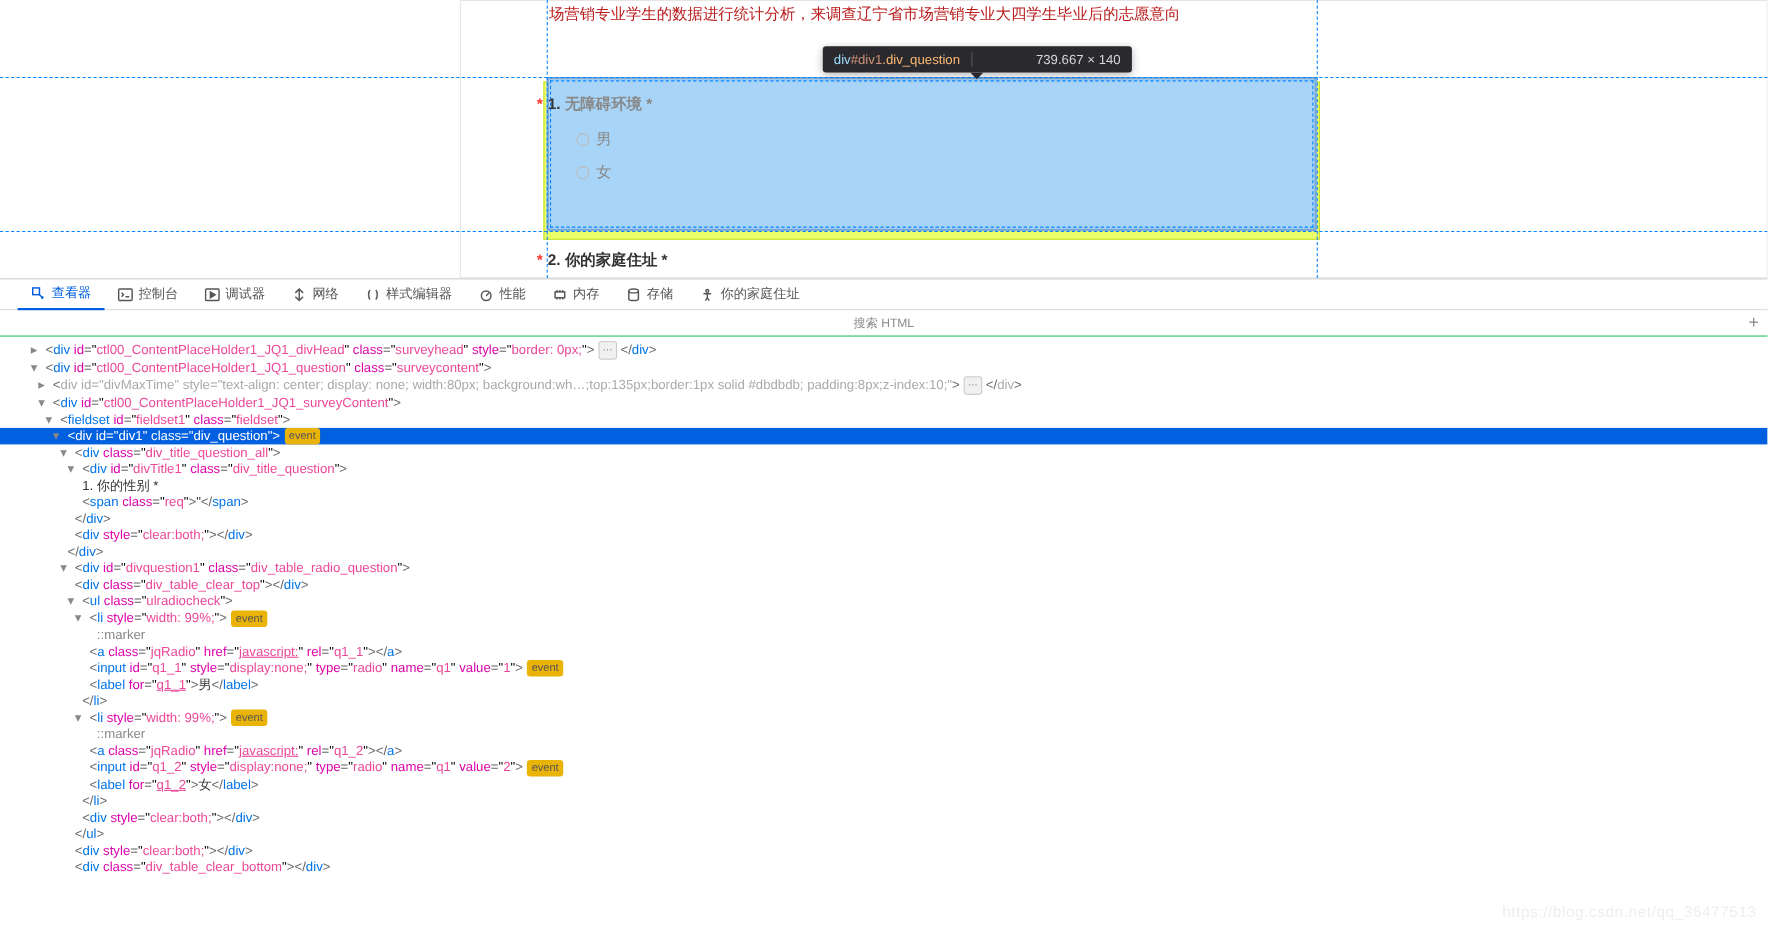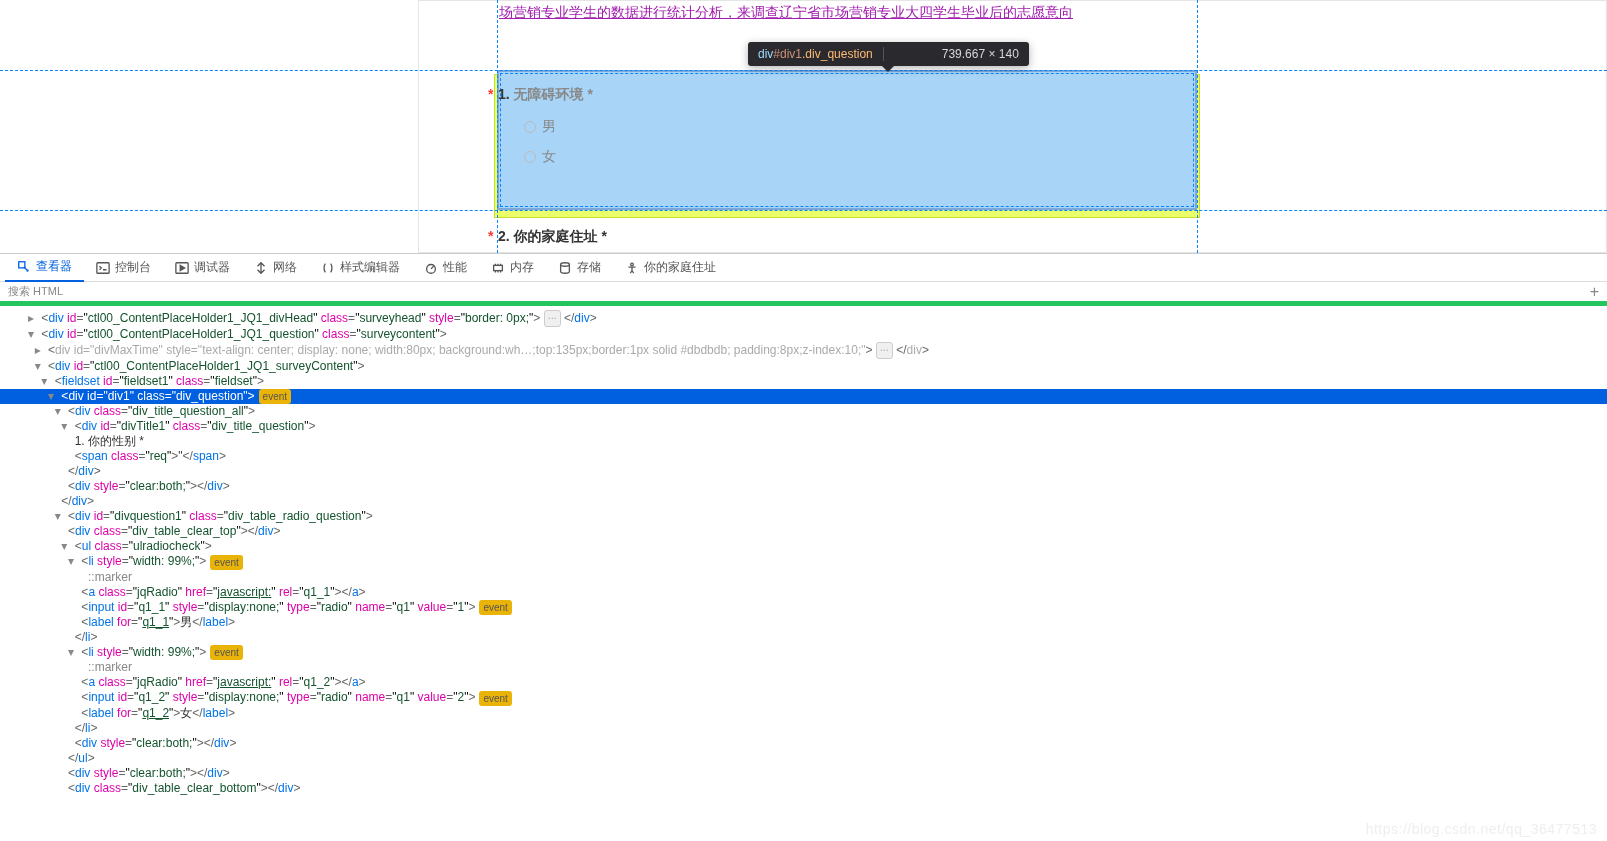--- a/index.html
+++ b/index.html
@@ -1,20 +1,20 @@
 <!DOCTYPE html>
 <html><head>
 <meta charset="utf-8">
 <style>
 * { margin:0; padding:0; box-sizing:border-box; font-family:Arial,"Microsoft YaHei",sans-serif; }
 body { background:#fff; width:1607px; height:841px; overflow:hidden; position:relative; }
 
 .viewport { position:relative; height:253px; background:#fff; overflow:hidden; }
 .content-area { position:absolute; left:418px; top:0; right:0; background:#fff; border:1px solid #e5e5e5; height:253px; }
-.intro-text { padding:0 110px 12px 80px; font-size:14px; color:#a21caf; line-height:22px;text-decoration:underline; }
+.intro-text { padding:0 110px 12px 80px; font-size:14px; color:#b91c1c; line-height:22px; }
 
 .guide-h { position:absolute; left:0; right:0; border-top:1px dashed #0a84ff; }
 .guide-v { position:absolute; top:0; bottom:0; border-left:1px dashed #0a84ff; }
 
 .highlight-outer { position:absolute; background:#ebff6b; border:1px solid #c8de2b; }
 .highlight-inner { position:absolute; background:#a8d5f7; border:2px solid #7aa8d8; outline:1px dashed #0a84ff; outline-offset:-4px; }
 
 .q-num { position:absolute; left:498px; font-size:14px; font-weight:bold; color:#333; }
 .q-star { color:#ff3b30; margin-right:2px; }
 .q-title { font-weight:bold; color:#888; }
@@ -23,36 +23,36 @@
 
 .tooltip { position:absolute; background:#2a2a2e; color:#d7d7db; font-size:12px; font-family:Consolas,monospace; padding:5px 10px; border-radius:3px; display:flex; align-items:center; box-shadow:0 2px 8px rgba(0,0,0,0.3); }
 .tooltip::after { content:''; position:absolute; left:50%; bottom:-6px; margin-left:-6px; border:6px solid transparent; border-top-color:#2a2a2e; border-bottom:none; }
 .tt-tag { color:#9cdcfe; }
 .tt-id { color:#ce9178; }
 .tt-class { color:#fdba74; }
 .tt-sep { color:#555; margin:0 10px; border-left:1px solid #555; height:14px; }
 .tt-dim { color:#d7d7db;margin-left:48px; }
 
 .devtools { position:absolute; top:253px; left:0; right:0; bottom:0; background:#fff; border-top:1px solid #ccc; }
-.dt-tabs { display:flex; height:28px; border-bottom:1px solid #ddd; align-items:center; padding-left:5px; font-size:12px; color:#555; }
+.dt-tabs { display:flex; height:28px; border-bottom:1px solid #ddd; align-items:center; padding-left:16px; font-size:12px; color:#555; }
 .dt-tab { display:flex; align-items:center; padding:0 12px; height:28px; cursor:pointer; gap:5px; }
 .dt-tab.active { color:#0060df; border-bottom:2px solid #0060df; }
 .dt-icon { width:14px; height:14px; }
 
-.dt-search { height:24px; border-bottom:5px solid #22c55e; display:flex; align-items:center; padding:0 8px; font-size:11px; color:#888; position:relative; }
+.dt-search { height:24px; border-bottom:1px solid #22c55e; display:flex; align-items:center; padding:0 8px; font-size:11px; color:#888; position:relative;justify-content:center; }
 .dt-plus { position:absolute; right:8px; font-size:16px; color:#888; cursor:pointer; }
 
 .dom-tree { padding:4px 0; font-family:Consolas,"Courier New",monospace; font-size:12px; line-height:15px; overflow:auto; height:calc(100% - 52px); }
 .dom-line { white-space:pre; padding:0 8px; }
 .dom-line.selected { background:#0060df; color:#fff; }
 .dom-line.selected .tag,.dom-line.selected .attr,.dom-line.selected .val,.dom-line.selected .punct { color:#fff; }
 .arrow { display:inline-block; width:10px; color:#888; }
 .tag { color:#0074e8; }
 .attr { color:#dd00a9; }
-.val { color:#14532d; }
+.val { color:#ec4899; }
 .val u { text-decoration:underline; }
 .punct { color:#666; }
 .badge { display:inline-block; background:#eab308; color:#555; border-radius:3px; padding:0 4px; font-size:10px; margin-left:4px; vertical-align:middle; }
 .ellipsis { display:inline-block; background:#f0f0f0; border:1px solid #ccc; border-radius:3px; padding:0 3px; font-size:9px; color:#888; vertical-align:middle; }
 .text-node { color:#333; }
 .pseudo { color:#888; }
 
 .watermark { position:absolute; right:10px; bottom:4px; font-size:14px; color:#eee; letter-spacing:0.5px; }
 </style>
 </head>

